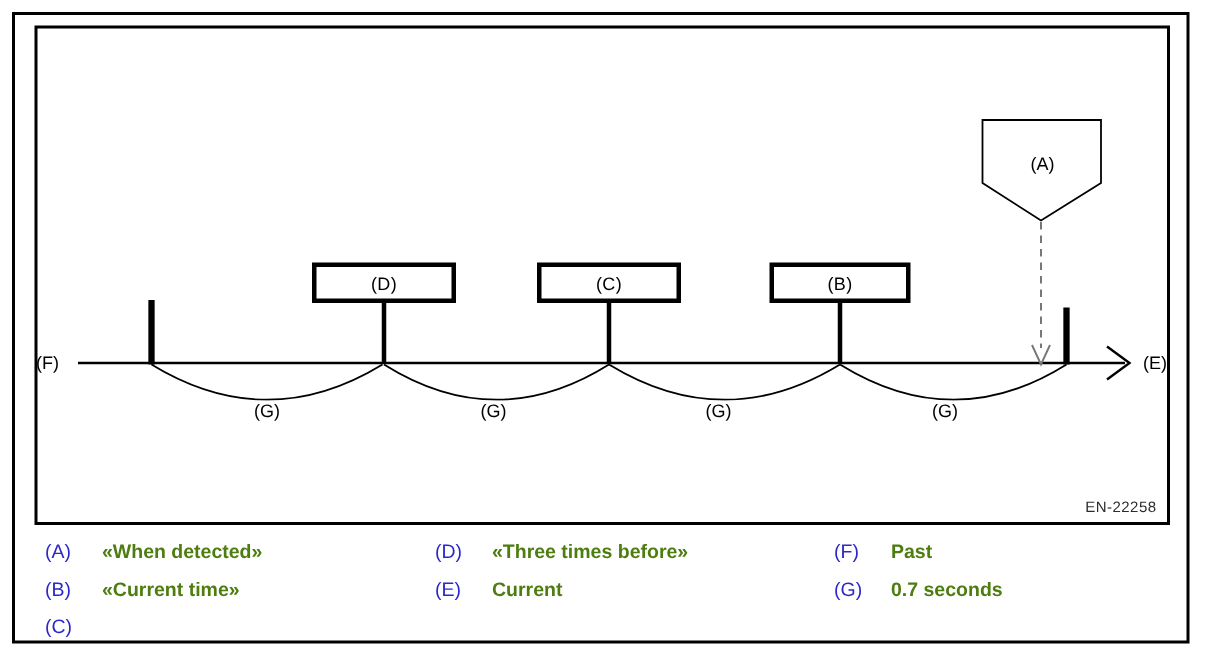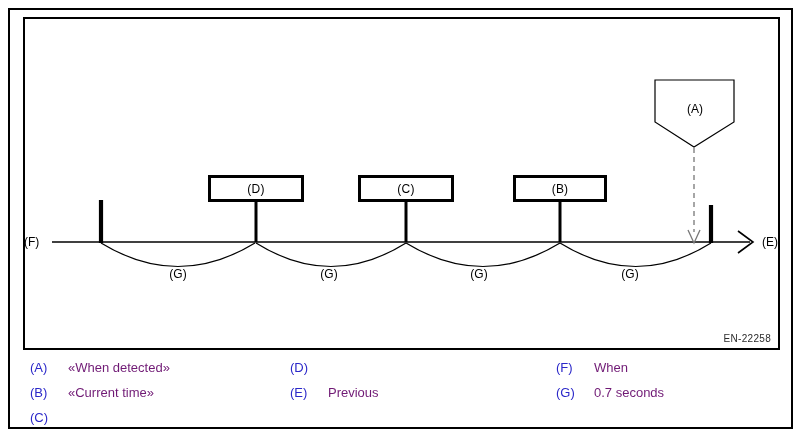--- a/index.html
+++ b/index.html
@@ -128,22 +128,23 @@
     height: 25px;
     color: #2b28c9;
     font-size: 13px;
   }
   .legend-key {
     width: 38px;
     flex: 0 0 38px;
     color: #2b28c9;
   }
   .legend-text {
-    color: #701a75;
+    color: #4d7c0f;
     white-space: nowrap;
+    font-weight: bold;
   }
 </style>
 </head>
 <body>
 
 <div id="page">
 
   <div class="outer-frame"></div>
 
   <div class="diagram-frame"></div>
@@ -206,31 +207,32 @@
         <span class="legend-text">«Current time»</span>
       </div>
       <div class="legend-row">
         <span class="legend-key">(C)</span>
       </div>
     </div>
 
     <div class="legend-col" id="legend-col-2">
       <div class="legend-row">
         <span class="legend-key">(D)</span>
+        <span class="legend-text">«Three times before»</span>
       </div>
       <div class="legend-row">
         <span class="legend-key">(E)</span>
-        <span class="legend-text">Previous</span>
+        <span class="legend-text">Current</span>
       </div>
     </div>
 
     <div class="legend-col" id="legend-col-3">
       <div class="legend-row">
         <span class="legend-key">(F)</span>
-        <span class="legend-text">When</span>
+        <span class="legend-text">Past</span>
       </div>
       <div class="legend-row">
         <span class="legend-key">(G)</span>
         <span class="legend-text">0.7 seconds</span>
       </div>
     </div>
 
   </div>
 
 </div>

